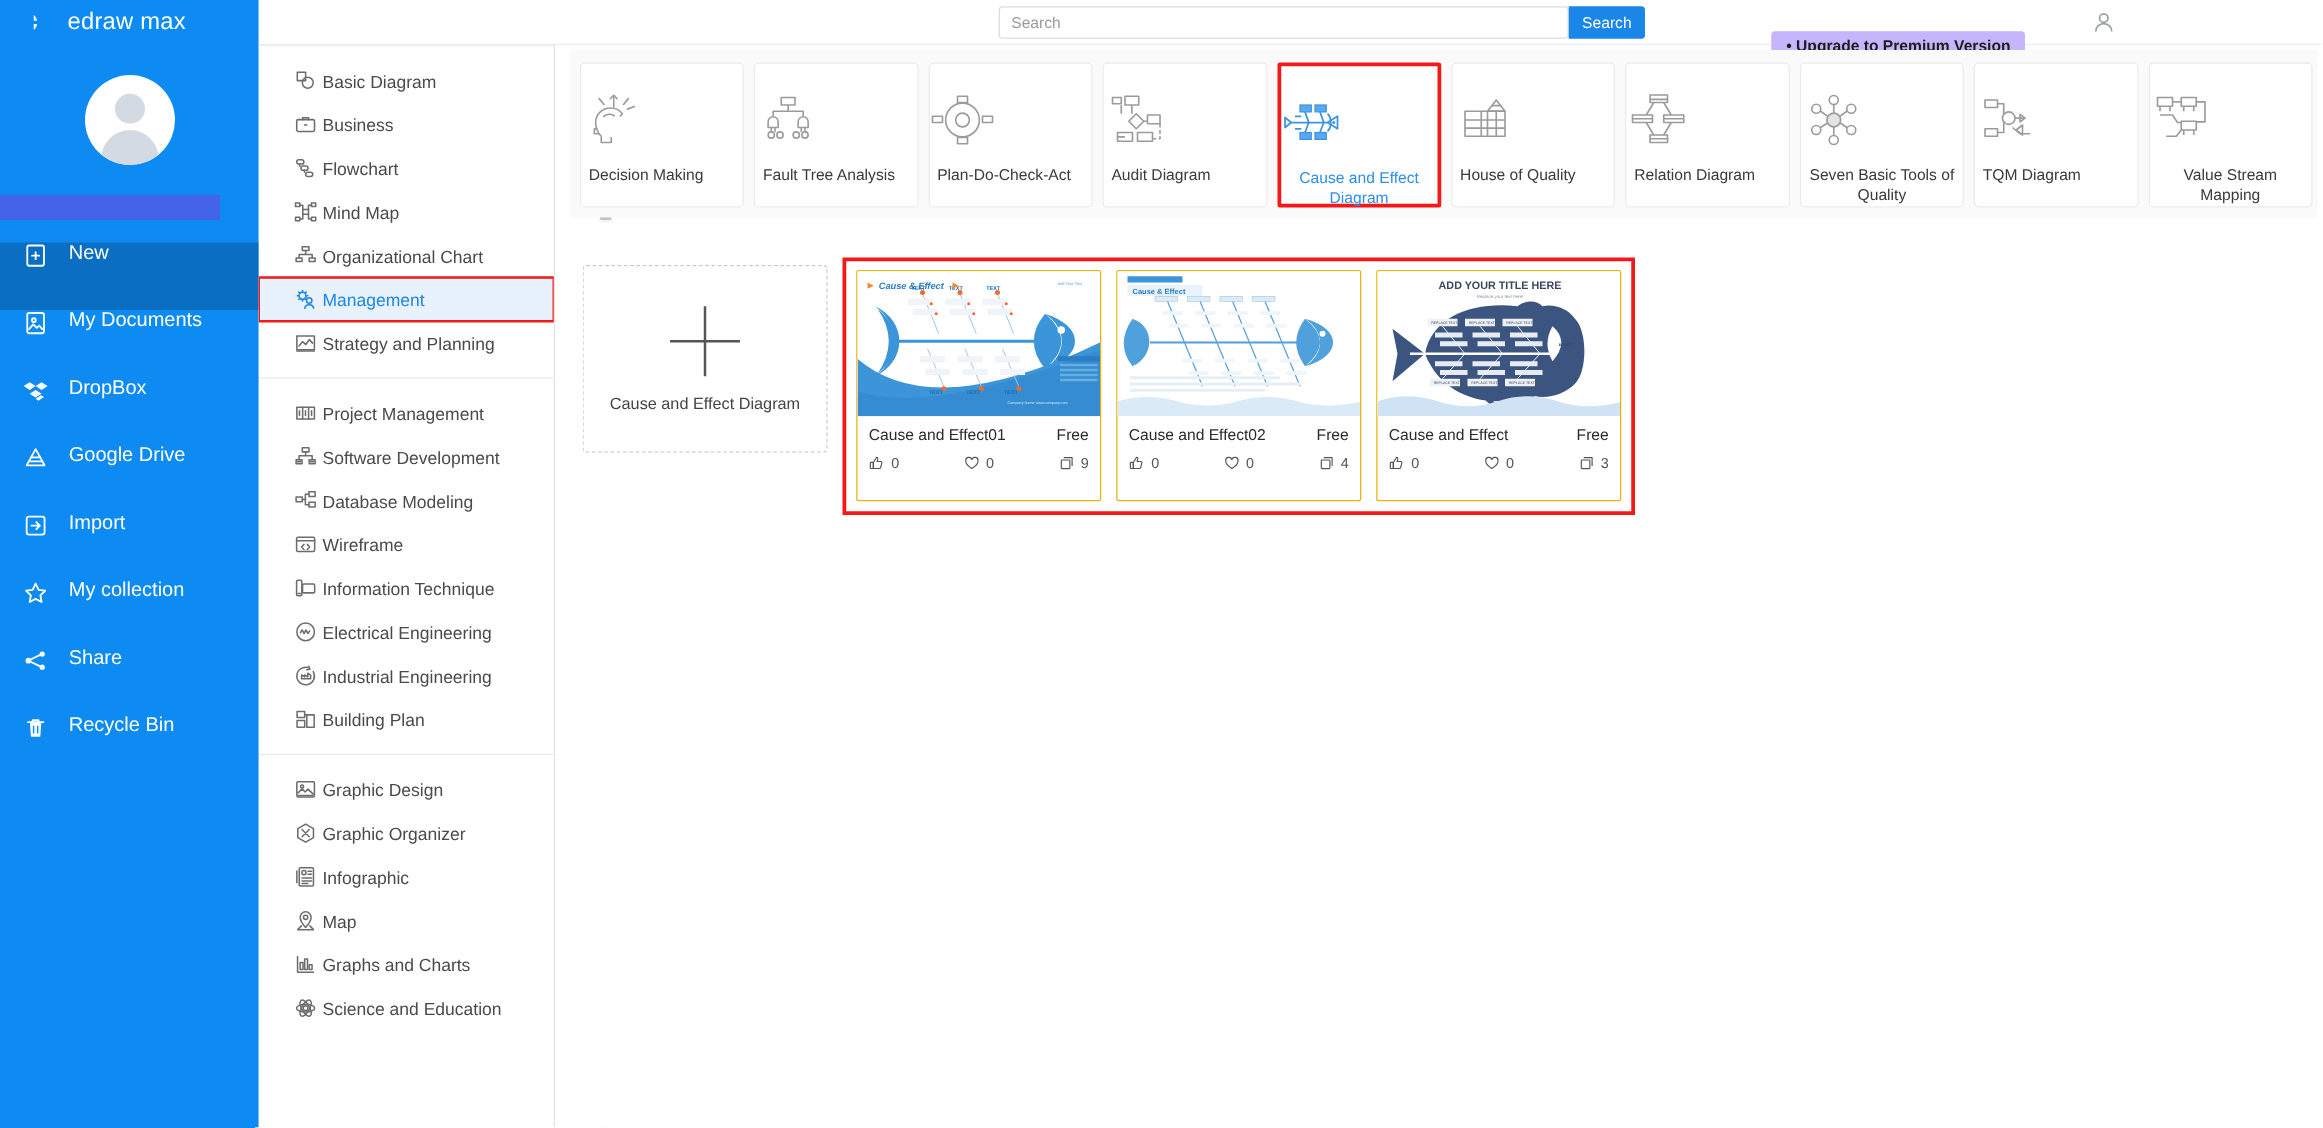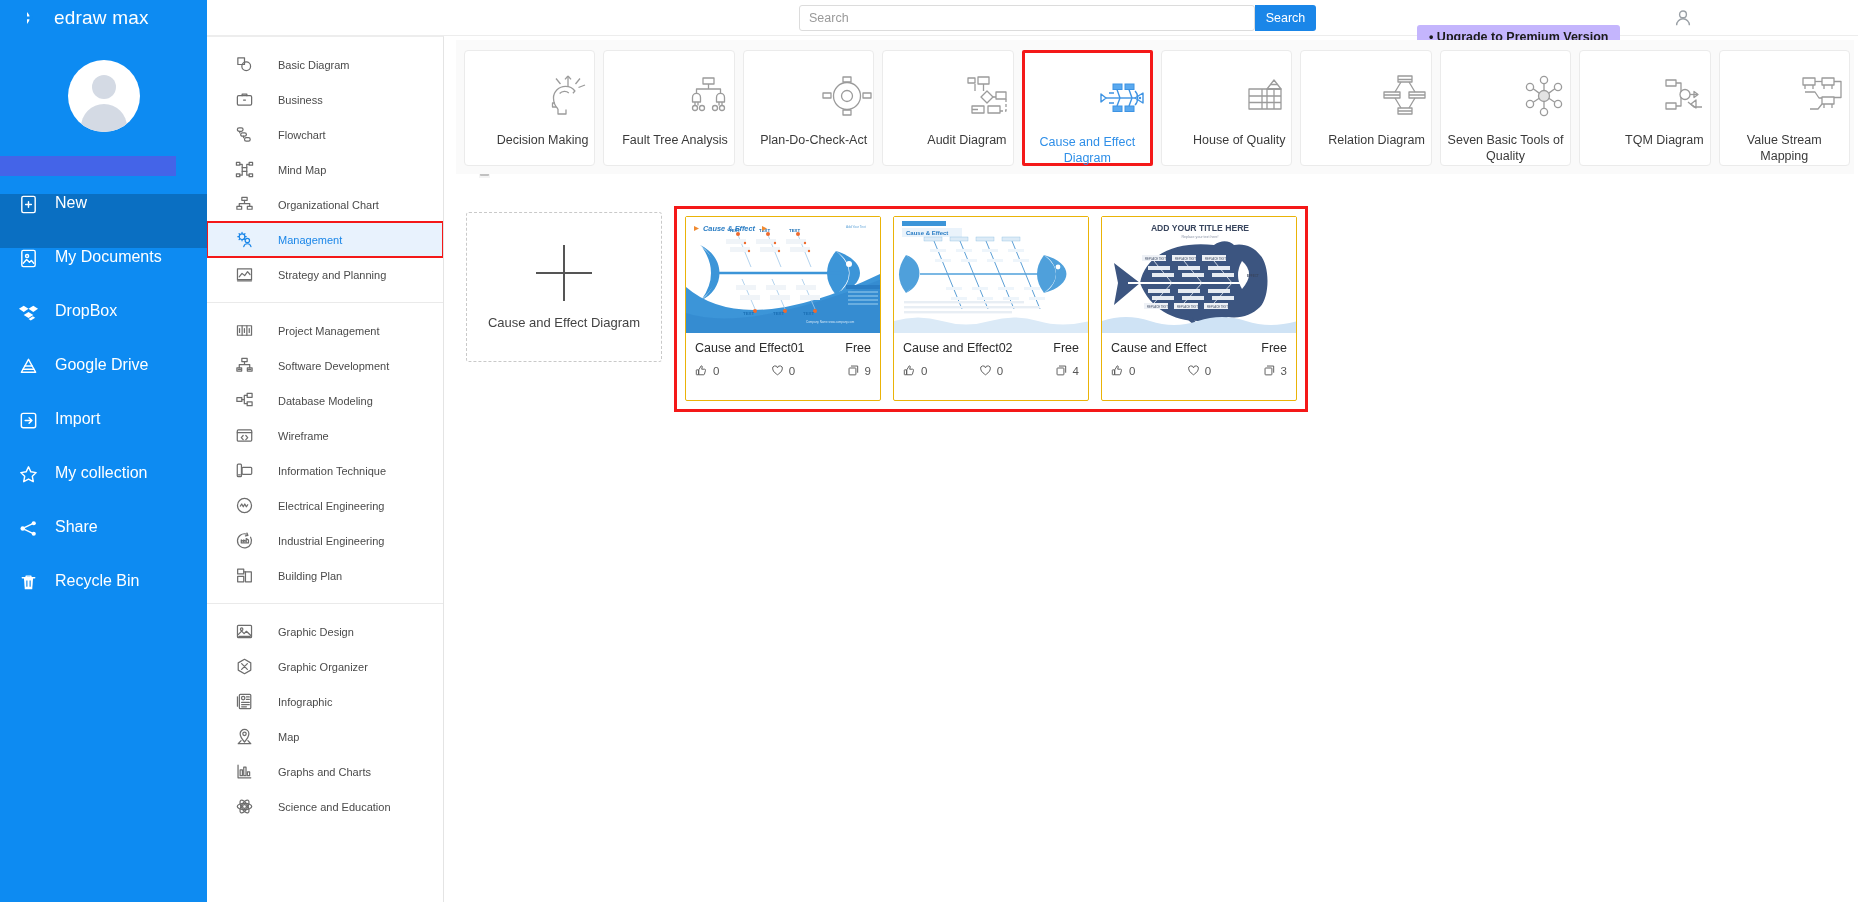--- a/index.html
+++ b/index.html
@@ -61,23 +61,23 @@
     position: absolute; left: 207px; top: 36px;
     width: 237px; height: 866px;
     background: #fff;
     border-right: 1px solid #e4e4e4;
     border-top: 1px solid #ededed;
     overflow: hidden;
   }
   .cat-group { padding: 10px 0 10px 0; }
   .cat-group + .cat-group { border-top: 1px solid #eaeaea; }
   .cat-item {
-    height: 35px; display: flex; align-items: center; gap: 24px;
+    height: 35px; display: flex; align-items: center; gap: 4px;
     padding-left: 28px; cursor: pointer;
-    font-size: 11px; color: #4a4a4a;
+    font-size: 14px; color: #4a4a4a;
     position: relative;
   }
   .cat-item .cat-ico { width: 19px; height: 19px; flex: 0 0 19px; }
   .cat-item.selected {
     background: #e8f2fd; color: #1a86e8;
     outline: 2px solid #f41818; outline-offset: -1px;
     z-index: 3;
   }
   .cat-item.selected .cat-ico svg * { stroke: #1a86e8 !important; }
 
@@ -133,21 +133,21 @@
 
   
   #typestrip {
     position: absolute; left: 456px; top: 40px;
     width: 1398px; height: 134px; background: #fafafa;
     display: flex; align-items: flex-start; gap: 8px; padding: 10px 4px 0 8px;
   }
   .type-card {
     width: 138px; height: 116px; background: #fff;
     border: 1px solid #ebebeb; border-radius: 4px;
-    display: flex; flex-direction: column; align-items: flex-end;
+    display: flex; flex-direction: column; align-items: flex-start;
     justify-content: flex-start; padding-top: 22px; cursor: pointer;
     position: relative;
   }
   .type-card .tc-ico { width: 52px; height: 46px; }
   .type-card .tc-label {
     margin-top: 14px; font-size: 12.5px; color: #3a3a3a;
     text-align: center; line-height: 1.25; padding: 0 6px;
   }
   .type-card.active {
     border: 3px solid #f41818; border-radius: 2px;

